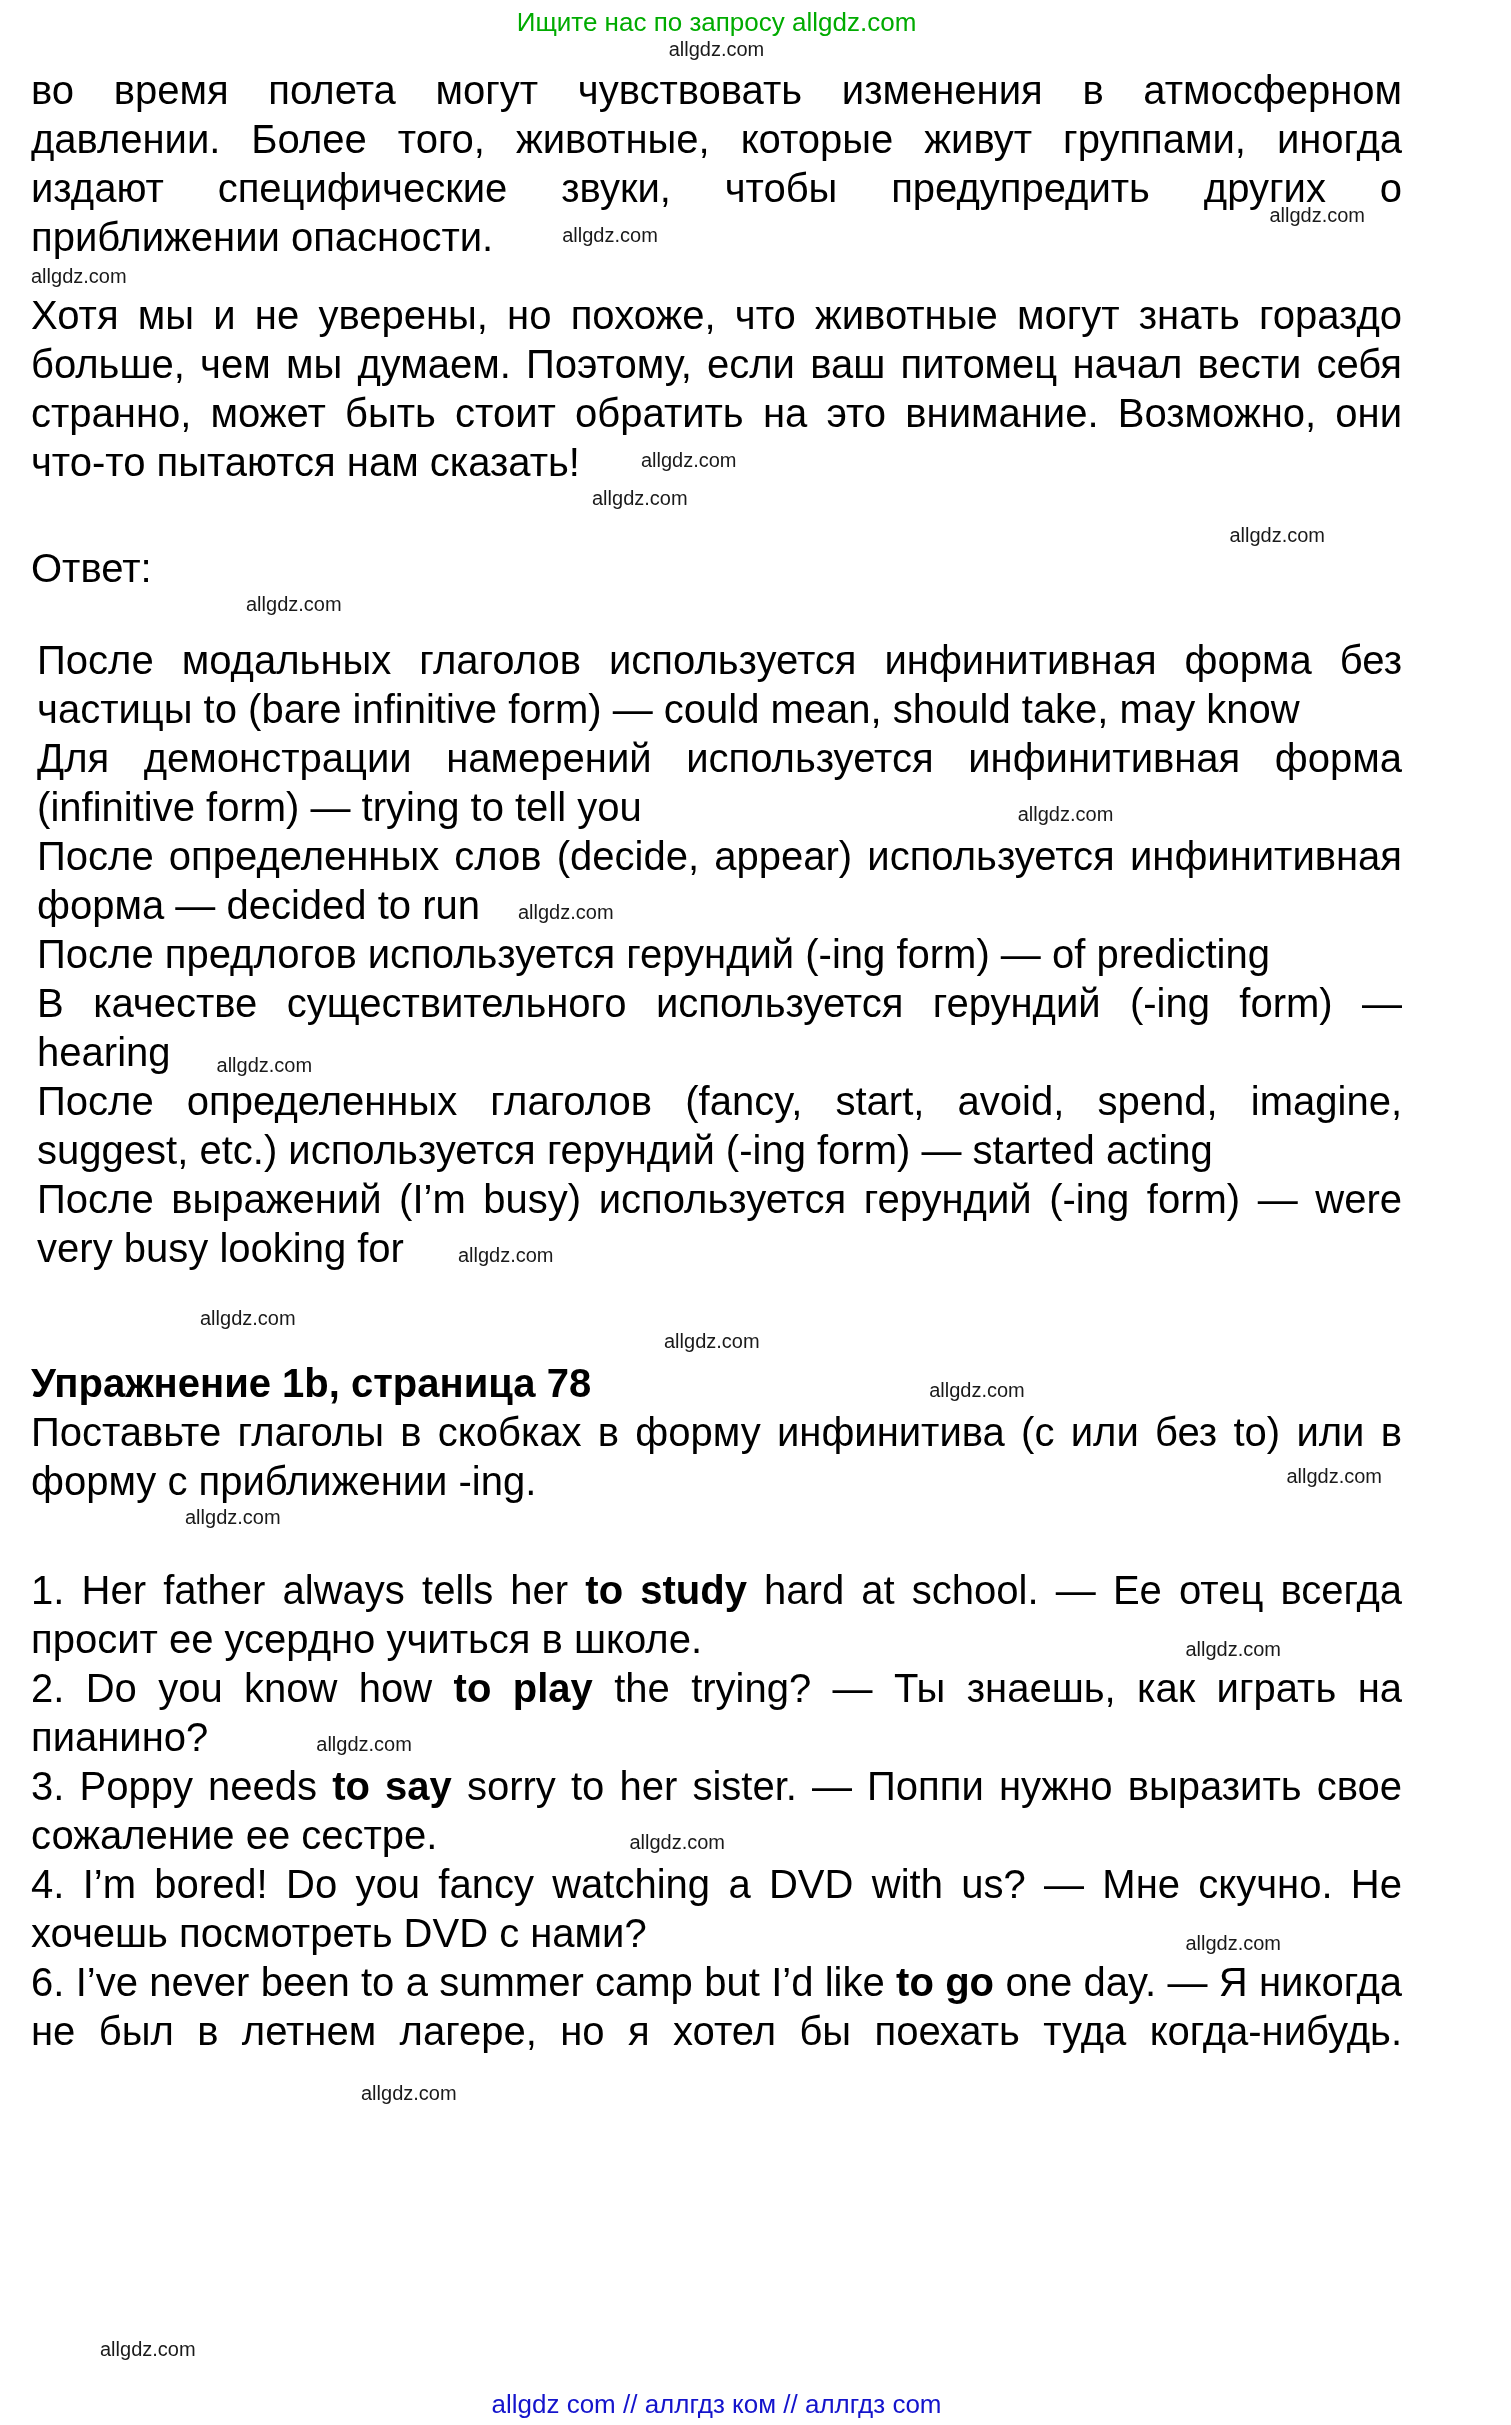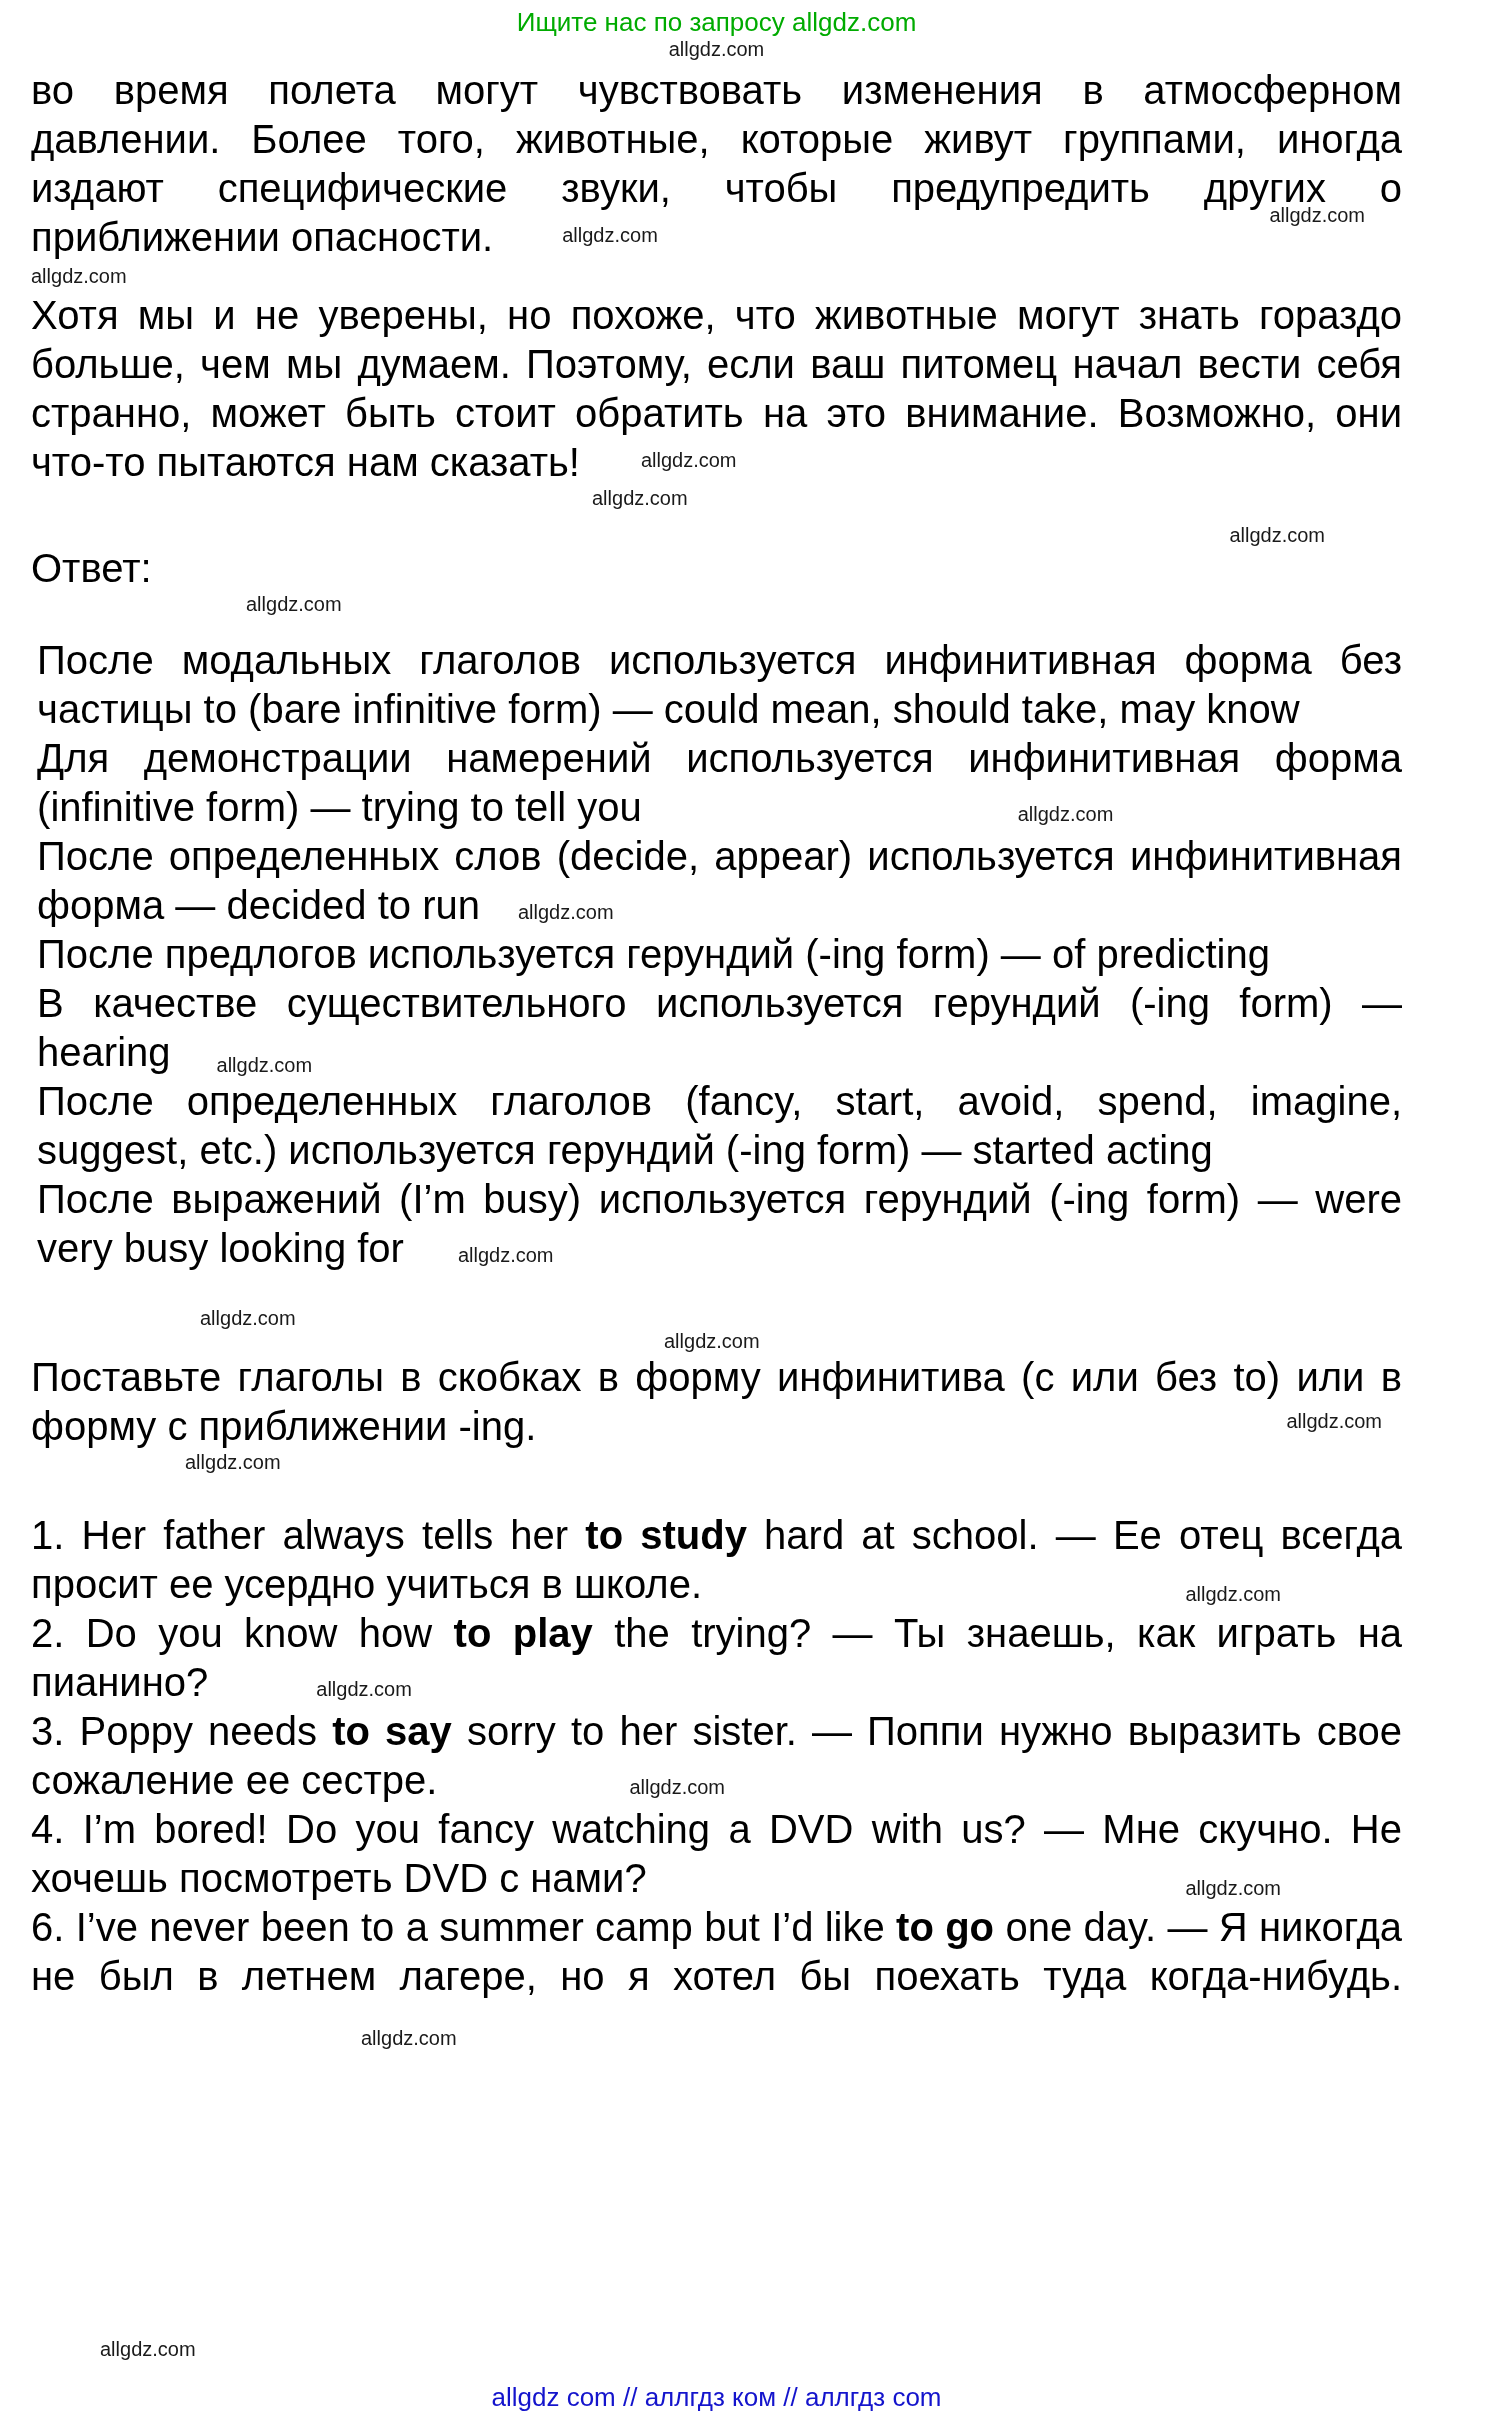--- a/index.html
+++ b/index.html
@@ -56,21 +56,21 @@
     font-weight: bold;
     margin-top: 6.1px;
   }
   .items { margin-top: 37px; }
   .ans { font-weight: bold; }
 
   .footer {
     position: absolute;
     left: 0;
     right: 0;
-    bottom: 13px;
+    bottom: 6px;
     text-align: center;
     font-size: 26px;
     line-height: 31px;
     color: #1414cc;
   }
 </style>
 </head>
 <body>
 
 <div class="page">
@@ -97,20 +97,21 @@
     <p class="body j"><span>После определенных слов (decide, appear) используется инфинитивная форма — decided to run</span><span class="wm wm-il" style="margin-left:38px">allgdz.com</span></p>
     <p class="body j"><span>После предлогов используется герундий (-ing form) — of predicting</span></p>
     <p class="body j"><span>В качестве существительного используется герундий (-ing form) — hearing</span><span class="wm wm-il dn" style="margin-left:46px">allgdz.com</span></p>
     <p class="body j"><span>После определенных глаголов (fancy, start, avoid, spend, imagine, suggest, etc.) используется герундий (-ing form) — started acting</span></p>
     <p class="body j"><span>После выражений (I’m busy) используется герундий (-ing form) — were very busy looking for</span><span class="wm wm-il" style="margin-left:54px">allgdz.com</span></p>
   </div>
 
   <div class="wm pre-heading-wm" style="margin-left:169px">allgdz.com</div>
   <div class="wm" style="margin-left:633px">allgdz.com</div>
 
+  <div class="heading"><span>Упражнение 1b, страница 78</span><span class="wm wm-il" style="margin-left:338px; font-weight:normal;">allgdz.com</span></div>
 
   <p class="body j rel"><span>Поставьте глаголы в скобках в форму инфинитива (с или без to) или в форму с приближении -ing.</span><span class="wm wm-abs" style="right:20px; top:57px;">allgdz.com</span></p>
 
   <div class="wm" style="margin-left:154px">allgdz.com</div>
 
   <div class="items">
     <p class="body j rel"><span>1. Her father always tells her </span><span class="ans">to study</span><span> hard at school. — Ее отец всегда просит ее усердно учиться в школе.</span><span class="wm wm-abs" style="right:121px; top:72px;">allgdz.com</span></p>
 
     <p class="body j rel"><span>2. Do you know how </span><span class="ans">to play</span><span> the trying? — Ты знаешь, как играть на пианино?</span><span class="wm wm-il" style="margin-left:108px">allgdz.com</span></p>
 

